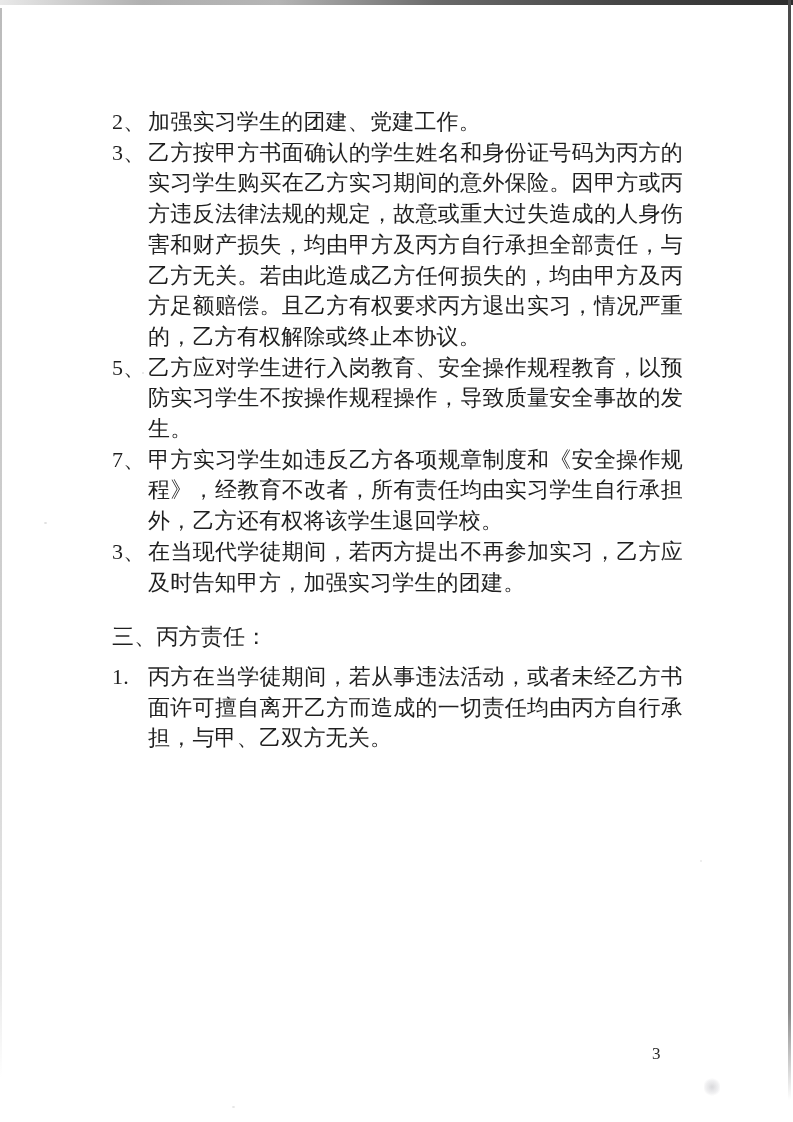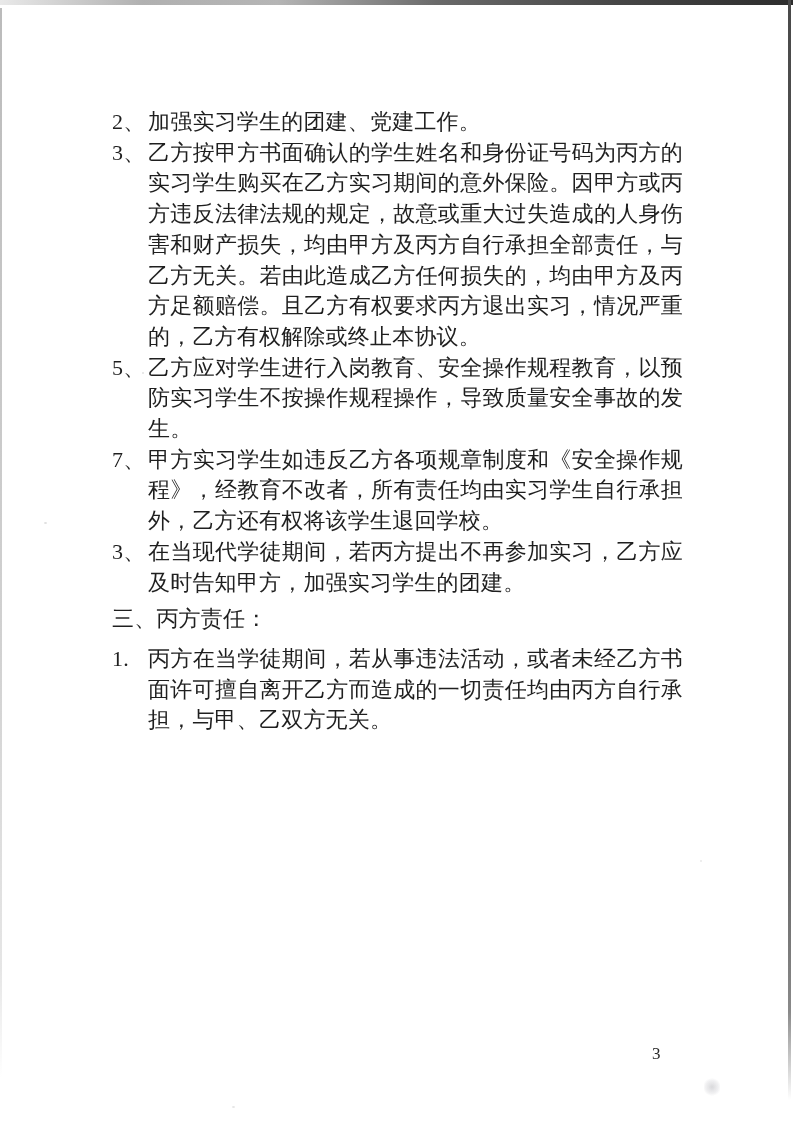--- a/index.html
+++ b/index.html
@@ -73,21 +73,21 @@
   .item {
     padding-left: 36px;
     text-indent: -36px;
     text-align: justify;
   }
   .marker {
     display: inline-block;
     min-width: 36px;
     text-indent: 0;
   }
-  .item.heading { margin-top: 6px; }
+  .item.heading { margin-top: 24px; }
   .item.sub { margin-top: 9px; }
   .page-number {
     position: absolute;
     top: 1044px;
     left: 652px;
     font-size: 17px;
     line-height: 20px;
     color: #2a2a2a;
   }
 </style>

